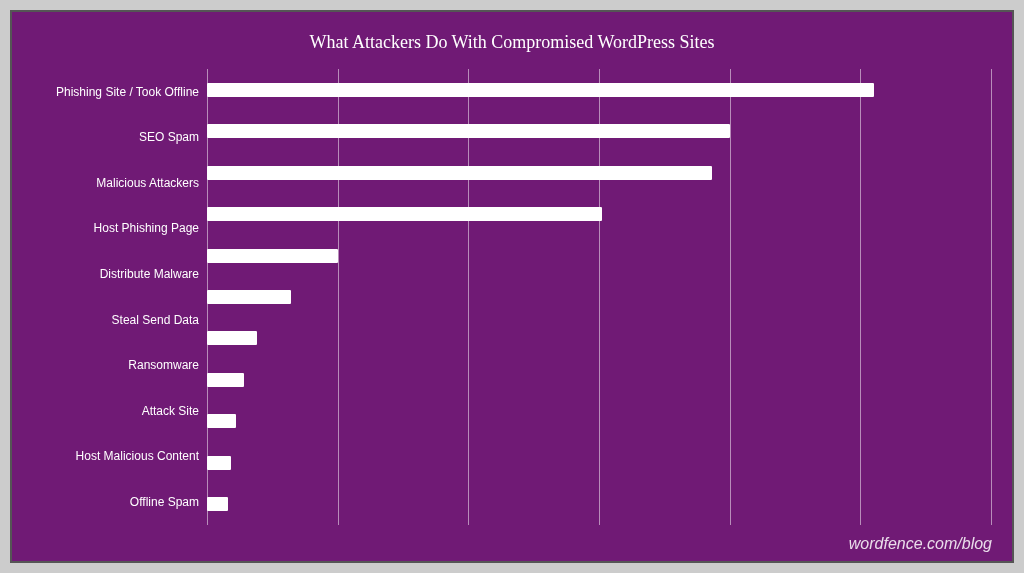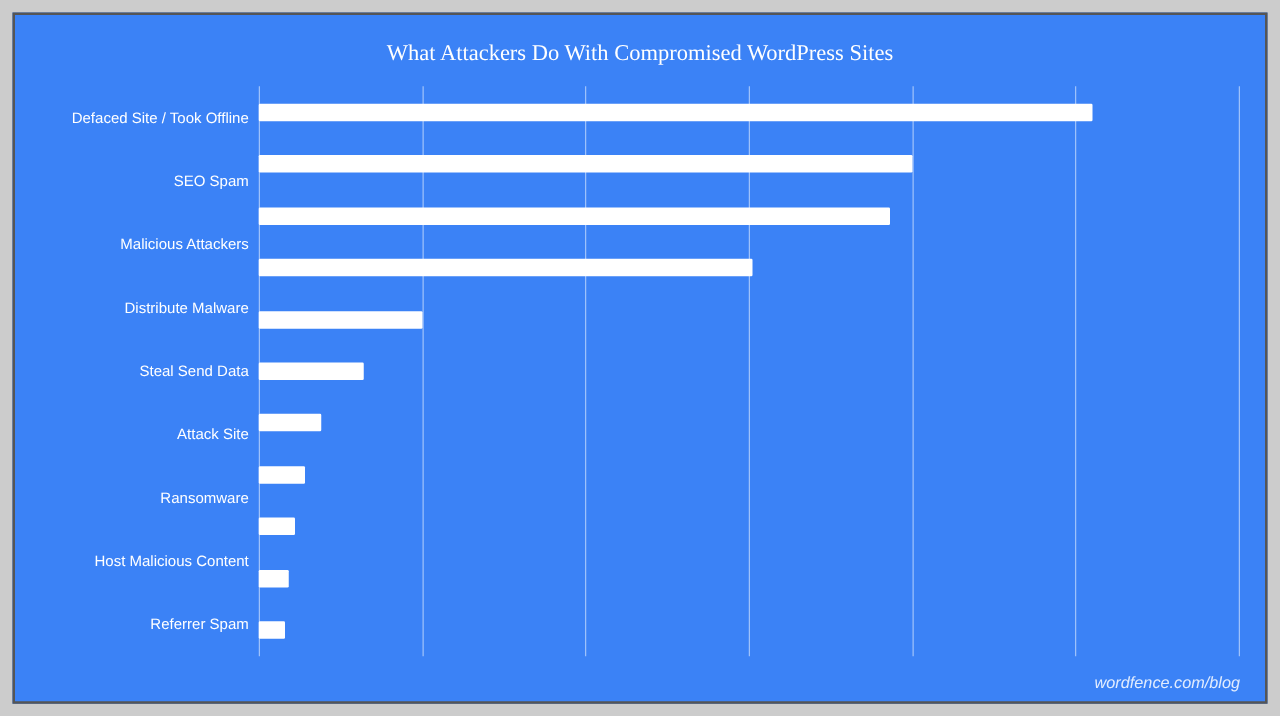--- a/index.html
+++ b/index.html
@@ -7,21 +7,21 @@
     body {
       background: #ccc;
       display: flex;
       align-items: center;
       justify-content: center;
       min-height: 100vh;
       font-family: Arial, sans-serif;
     }
 
     .chart-container {
-      background: #3b82f6;
+      background: #701a75;
       border: 2px solid #555;
       width: 1004px;
       height: 553px;
       padding: 20px 20px 36px 20px;
       position: relative;
       display: flex;
       flex-direction: column;
     }
 
     .chart-title {
@@ -97,41 +97,42 @@
       background: #fff;
       height: 14px;
       border-radius: 1px;
     }
 
     .watermark {
       position: absolute;
       bottom: 8px;
       right: 20px;
       color: rgba(255,255,255,0.85);
-      font-size: 13px;
+      font-size: 16px;
       font-style: italic;
     }
   </style>
 </head>
 <body>
 
 <div class="chart-container">
   <div class="chart-title">What Attackers Do With Compromised WordPress Sites</div>
 
   <div class="chart-area">
     <div class="y-labels" id="y-labels">
-        <div class="y-label">Defaced Site / Took Offline</div>
+        <div class="y-label">Phishing Site / Took Offline</div>
         <div class="y-label">SEO Spam</div>
         <div class="y-label">Malicious Attackers</div>
+        <div class="y-label">Host Phishing Page</div>
         <div class="y-label">Distribute Malware</div>
         <div class="y-label">Steal Send Data</div>
+        <div class="y-label">Ransomware</div>
         <div class="y-label">Attack Site</div>
-        <div class="y-label">Ransomware</div>
         <div class="y-label">Host Malicious Content</div>
-        <div class="y-label">Referrer Spam</div>
+        <div class="y-label">Offline Spam</div>
       </div>
 
     <div class="bars-and-grid">
       <div class="grid-lines" id="grid-lines">
           <div class="grid-line"></div>
           <div class="grid-line"></div>
           <div class="grid-line"></div>
           <div class="grid-line"></div>
           <div class="grid-line"></div>
           <div class="grid-line"></div>

